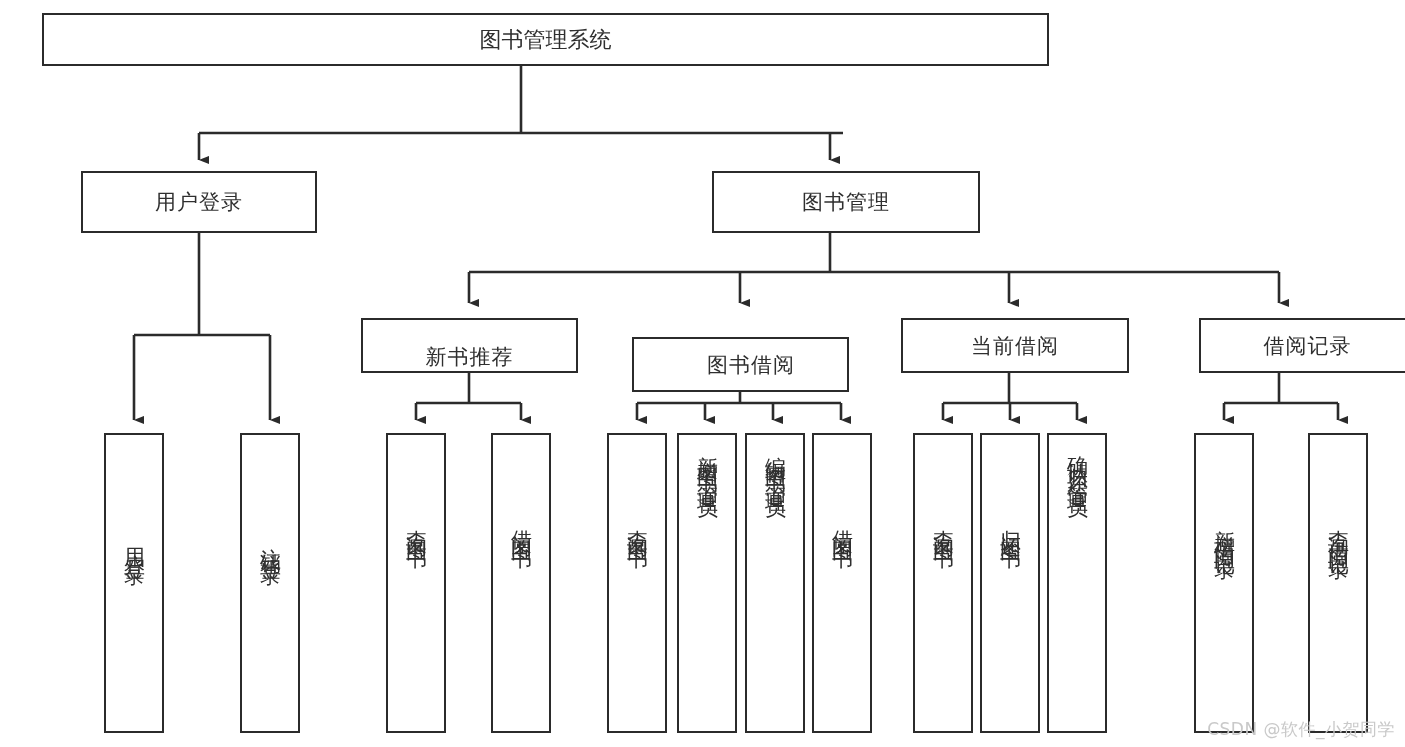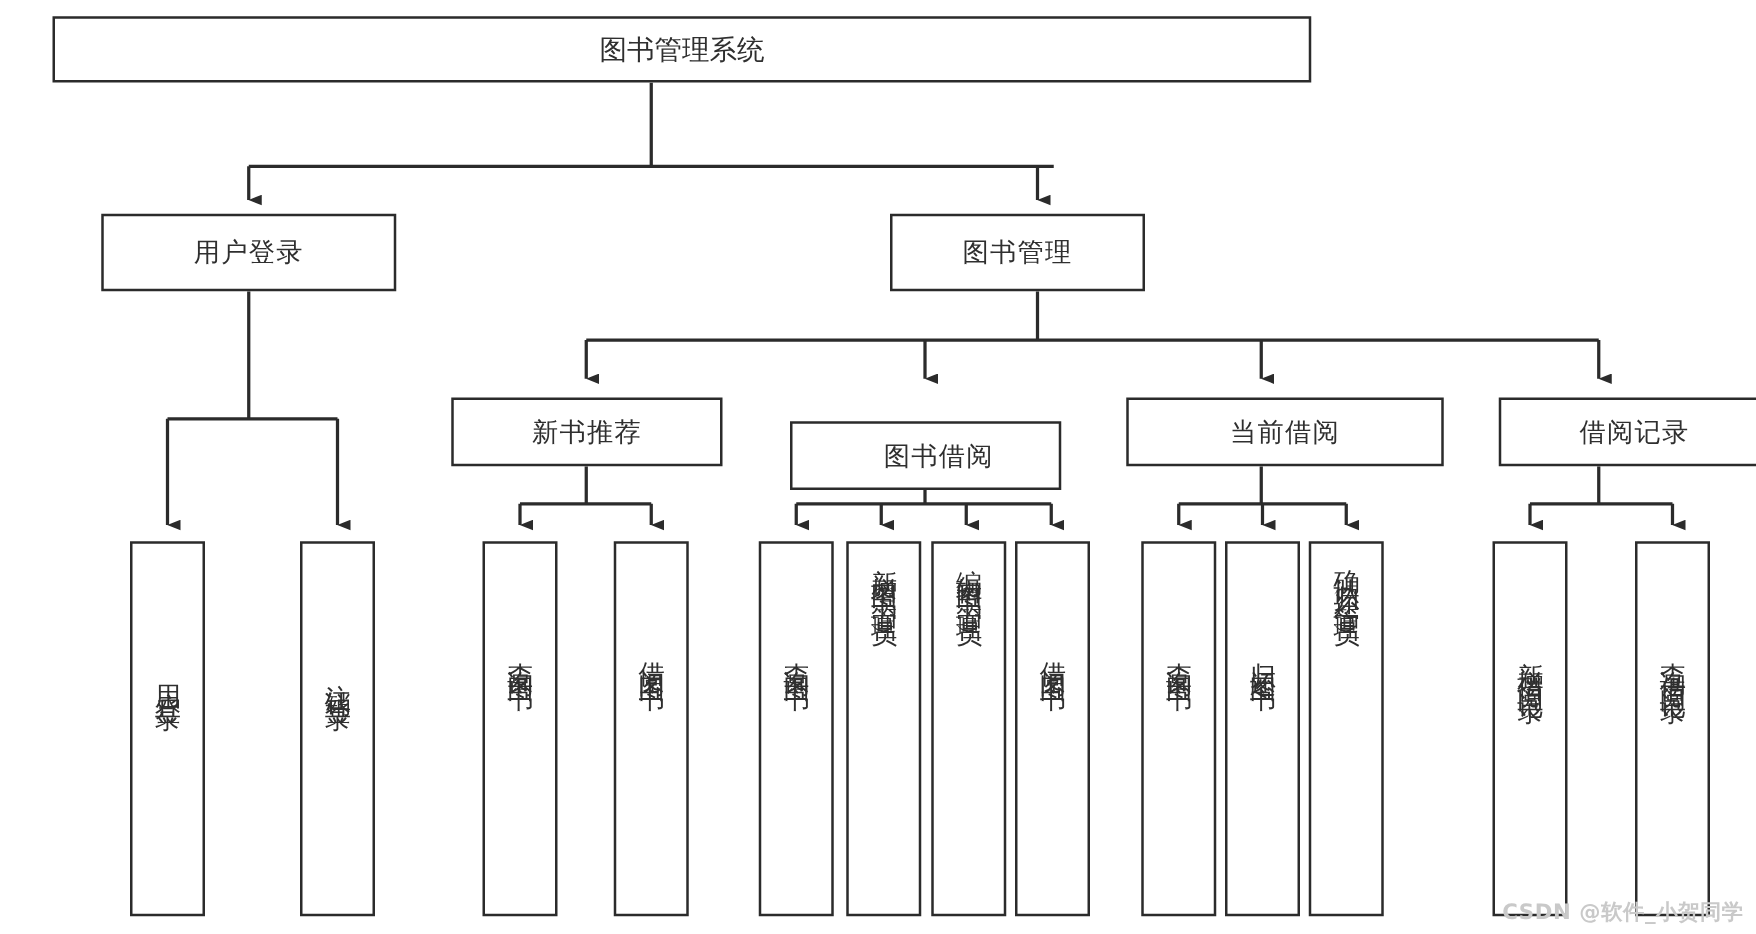--- a/index.html
+++ b/index.html
@@ -39,21 +39,20 @@
   .leaf.tall .vtext{ padding-top:4px; }
   .leaf.mid .vtext{ padding-top:78px; }
   .leaf.low .vtext{ padding-top:96px; }
   .watermark{
     position:absolute;
     right:10px;bottom:6px;
     font-size:17px;
     color:#c9c9c9;
     letter-spacing:0.5px;
     white-space:nowrap;
-    font-weight:bold;
   }
 </style>
 </head>
 <body>
 
 <div id="canvas">
 
   <svg id="wires" viewBox="0 0 1405 747">
     <defs>
       <marker id="ah" markerWidth="9" markerHeight="11" refX="4.2" refY="10.4" orient="auto" markerUnits="userSpaceOnUse">
@@ -104,31 +103,31 @@
     </g>
   </svg>
 
   <div class="node root" style="left:18px;top:13px;width:1007px;height:53px;">
     <span>图书管理系统</span>
   </div>
 
   <div class="node h" style="left:81px;top:171px;width:236px;height:62px;">
     <span>用户登录</span>
   </div>
-  <div class="node h" style="left:712px;top:171px;width:204px;height:62px;">
+  <div class="node h" style="left:712px;top:171px;width:268px;height:62px;">
     <span>图书管理</span>
   </div>
 
-  <div class="node h" style="left:361px;top:318px;width:217px;height:55px;">
+  <div class="node h" style="left:361px;top:318px;width:217px;height:55px;align-items:flex-end;">
     <span>新书推荐</span>
   </div>
   <div class="node h" style="left:632px;top:337px;width:217px;height:55px;padding-left:21px;">
     <span>图书借阅</span>
   </div>
-  <div class="node h" style="left:901px;top:318px;width:254px;height:55px;">
+  <div class="node h" style="left:901px;top:318px;width:228px;height:55px;">
     <span>当前借阅</span>
   </div>
   <div class="node h" style="left:1170px;top:318px;width:217px;height:55px;margin-left:29px;">
     <span>借阅记录</span>
   </div>
 
   <div class="leaf low" style="left:104px;top:433px;width:60px;height:300px;">
     <span class="vtext">用户登录</span>
   </div>
   <div class="leaf low" style="left:240px;top:433px;width:60px;height:300px;">

